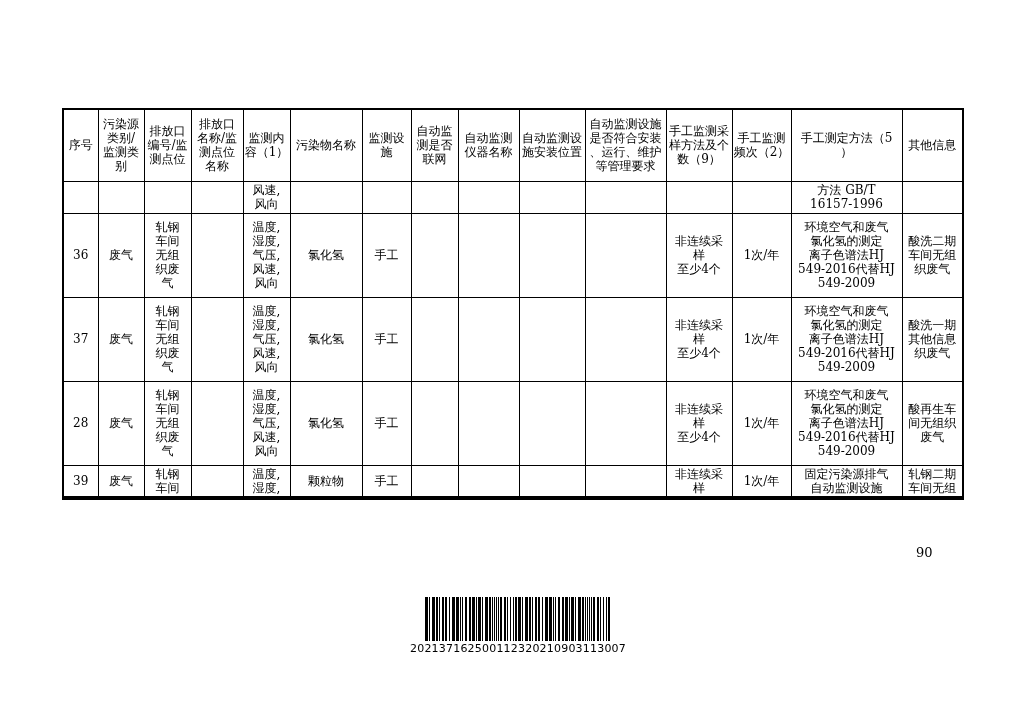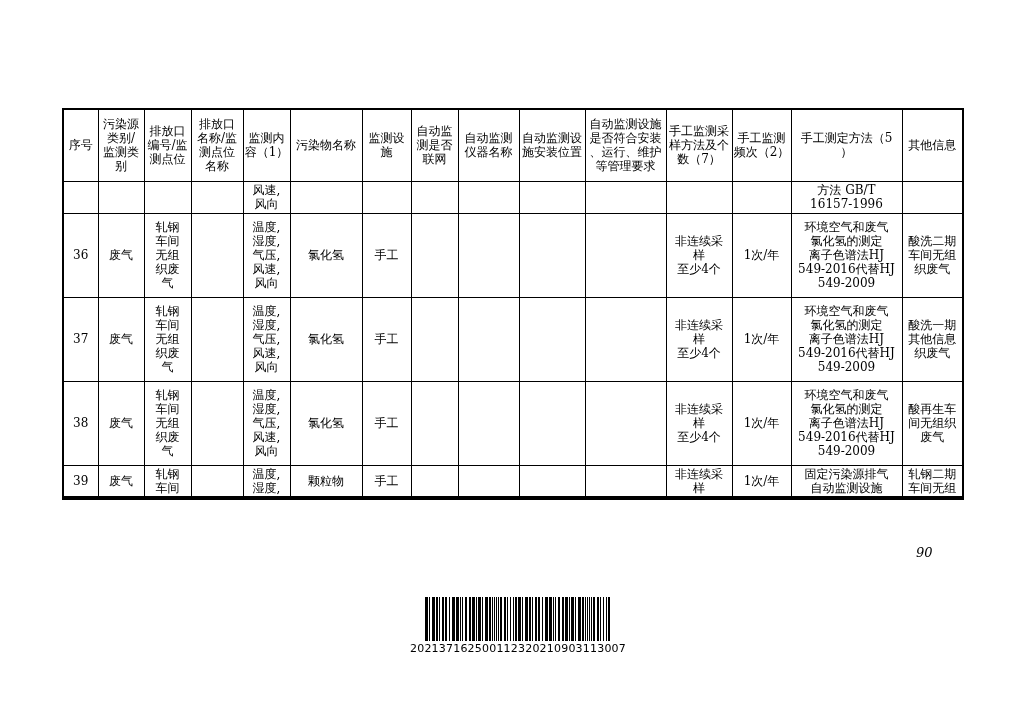--- a/index.html
+++ b/index.html
@@ -42,21 +42,20 @@
   col.c0{width:35px;}  col.c1{width:46px;}  col.c2{width:47px;}
   col.c3{width:52px;}  col.c4{width:47px;}  col.c5{width:72px;}
   col.c6{width:49px;}  col.c7{width:47px;}  col.c8{width:61px;}
   col.c9{width:66px;}  col.c10{width:81px;} col.c11{width:66px;}
   col.c12{width:59px;} col.c13{width:111px;}col.c14{width:61px;}
   .page-number{
     position:absolute;
     left:916px;top:545px;
     font-size:13px;
     font-family:"DejaVu Serif","Liberation Serif",serif;
-    font-style:italic;
   }
   .barcode-wrap{
     position:absolute;
     left:408px;top:597px;
     width:220px;
     text-align:center;
   }
   .barcode-bars{
     width:198px;
     height:44px;
@@ -126,21 +125,21 @@
         <th>自动监测
 仪器名称</th>
         <th>自动监测设
 施安装位置</th>
         <th>自动监测设施
 是否符合安装
 、运行、维护
 等管理要求</th>
         <th>手工监测采
 样方法及个
-数（7）</th>
+数（9）</th>
         <th>手工监测
 频次（2）</th>
         <th>手工测定方法（5
 ）</th>
         <th>其他信息</th>
       </tr>
     </thead>
     <tbody>
         <tr>
           <td></td>
@@ -221,21 +220,21 @@
           <td>环境空气和废气
 氯化氢的测定
 离子色谱法HJ
 549-2016代替HJ
 549-2009</td>
           <td>酸洗一期
 其他信息
 织废气</td>
         </tr>
         <tr>
-          <td>38</td>
+          <td>28</td>
           <td>废气</td>
           <td>轧钢
 车间
 无组
 织废
 气</td>
           <td></td>
           <td>温度,
 湿度,
 气压,

